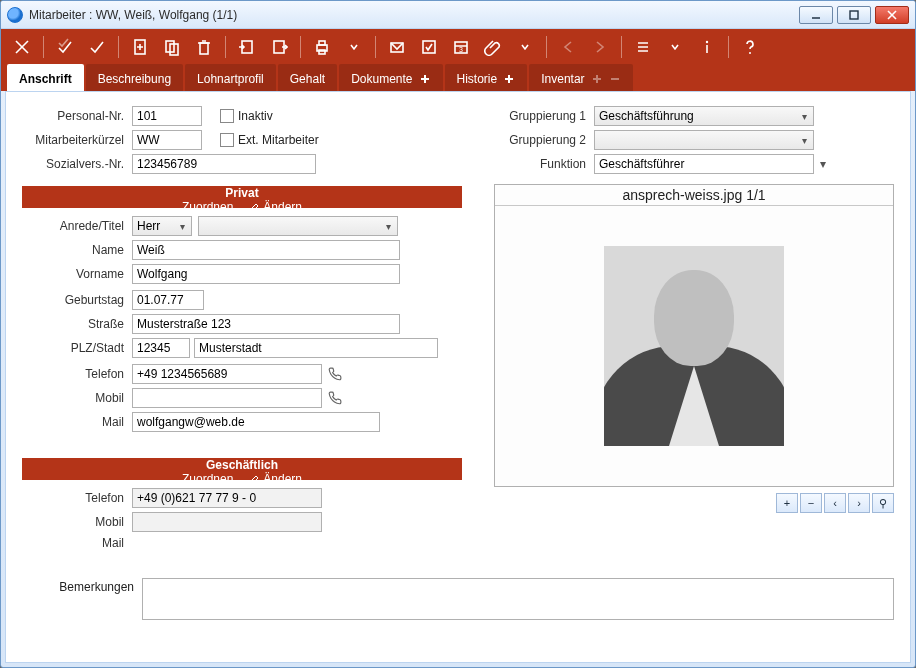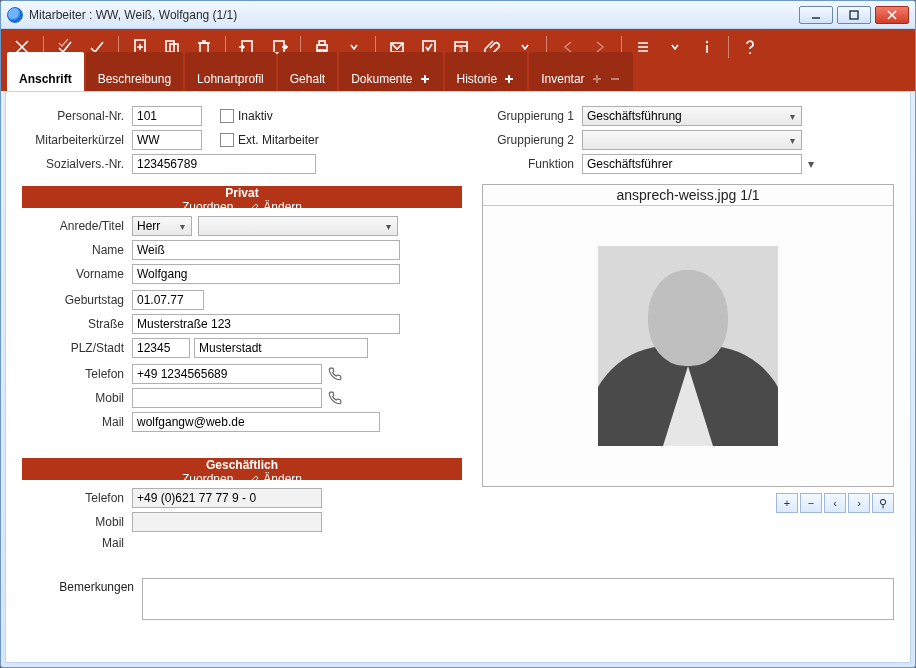--- a/index.html
+++ b/index.html
@@ -99,21 +99,21 @@
   
   .tabbar {
     background: var(--brand);
     display:flex;
     align-items:flex-end;
     padding: 0 0 0 6px;
     height: 26px;
     gap: 2px;
   }
   .tab {
-    padding: 20px 12px 5px;
+    padding: 8px 12px 5px;
     color: #fff;
     background: var(--brand-dark);
     border-top-left-radius: 2px;
     border-top-right-radius: 2px;
     cursor: pointer;
     display:flex; align-items:center; gap:6px;
     font-size: 12px;
   }
   .tab.active {
     background: #fff;
@@ -128,21 +128,21 @@
     flex: 1 1 auto;
     background: #fff;
     border: 1px solid #bcd4f0;
     margin: 0 4px 4px;
     padding: 14px 16px 16px;
     overflow: auto;
   }
   .cols {
     display: grid;
     grid-template-columns: 440px 1fr;
-    gap: 20px;
+    gap: 32px;
   }
 
   
   .row {
     display: flex;
     align-items: center;
     margin-bottom: 4px;
   }
   .row .lbl {
     width: 110px;
@@ -564,21 +564,21 @@
                 <div class="lbl">Geburtstag</div>
               <input type="text" style="width: 72px;" value="01.07.77">
               </div>
             <div class="row">
                 <div class="lbl">Straße</div>
               <input type="text" style="width: 268px;" value="Musterstraße 123">
               </div>
             <div class="row">
                 <div class="lbl">PLZ/Stadt</div>
               <input type="text" style="width: 58px;" value="12345">
-              <input type="text" style="width: 174px; margin-left: 4px;" value="Musterstadt">
+              <input type="text" style="width: 244px; margin-left: 4px;" value="Musterstadt">
               </div>
             <div class="row" style="margin-top:6px">
                 <div class="lbl">Telefon</div>
               <input type="text" style="width: 190px;" value="+49 1234565689">
               <span class="phone-icon">
                   <svg width="14" height="14" viewBox="0 0 24 24" fill="none" stroke="#666" stroke-width="2">
                     <path d="M22 16.9v3a2 2 0 0 1-2.2 2 19.8 19.8 0 0 1-8.6-3.1 19.5 19.5 0 0 1-6-6A19.8 19.8 0 0 1 2.1 4.2 2 2 0 0 1 4.1 2h3a2 2 0 0 1 2 1.7c.1.9.3 1.8.6 2.6a2 2 0 0 1-.5 2.1L8 9.6a16 16 0 0 0 6 6l1.2-1.2a2 2 0 0 1 2.1-.5c.8.3 1.7.5 2.6.6a2 2 0 0 1 1.7 2z"></path>
                   </svg>
                 </span>
             </div>

